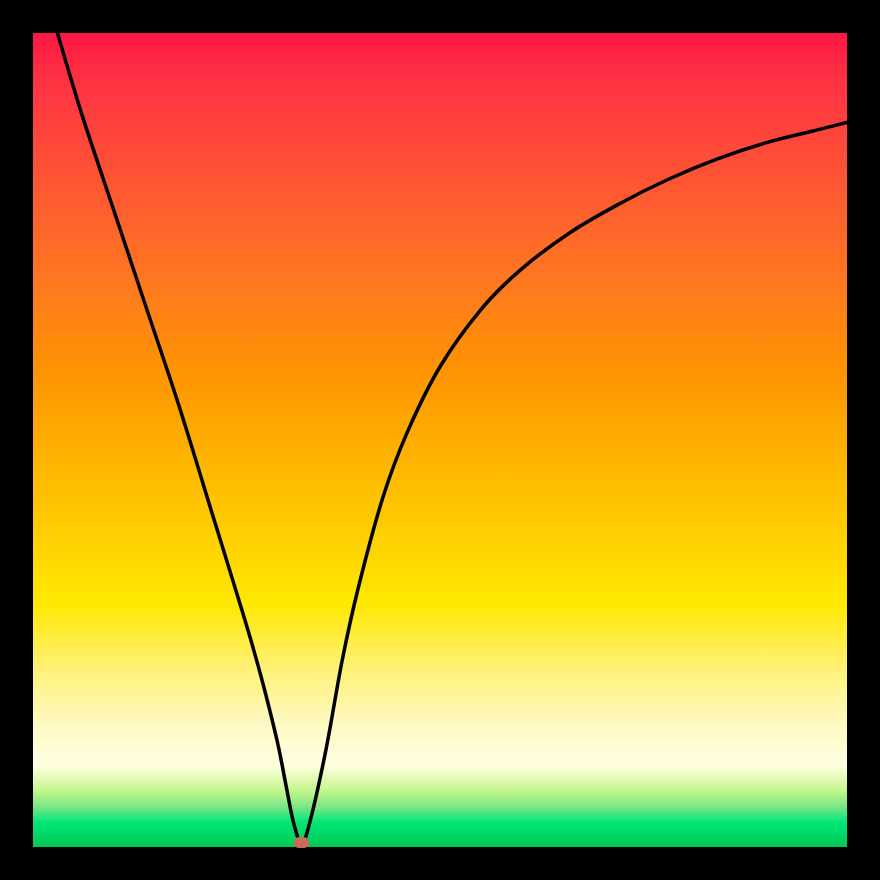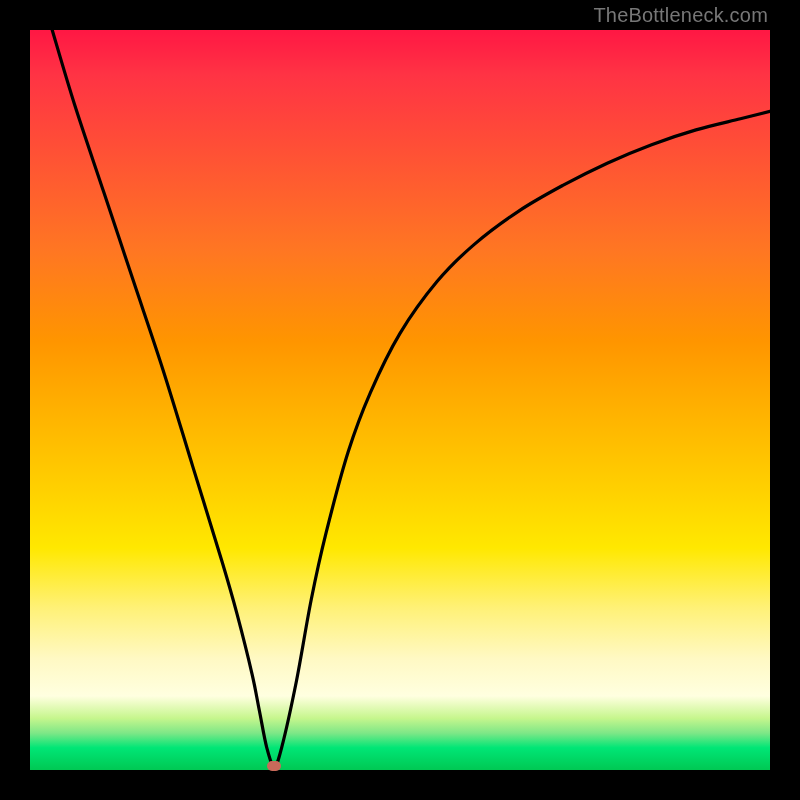--- a/index.html
+++ b/index.html
@@ -57,20 +57,19 @@
     height: 10px;
     background: #c96a5a;
     border-radius: 6px;
     transform: translate(-50%, -50%);
   }
 </style>
 </head>
 <body>
 
 <div class="chart-container">
-  <div class="watermark">TheBottleneck.com</div>
   <div class="plot-area">
     <svg class="curve-svg" viewBox="0 0 740 740" preserveAspectRatio="none">
       <path id="curve-path" d="M 22.20 0.00 C 25.90 12.33, 35.77 46.87, 44.40 74.00 C 53.03 101.13, 64.13 133.20, 74.00 162.80 C 83.87 192.40, 93.73 222.00, 103.60 251.60 C 113.47 281.20, 123.33 309.57, 133.20 340.40 C 143.07 371.23, 152.93 404.53, 162.80 436.60 C 172.67 468.67, 185.00 508.13, 192.40 532.80 C 199.80 557.47, 202.27 566.10, 207.20 584.60 C 212.13 603.10, 218.30 627.77, 222.00 643.80 C 225.70 659.83, 226.93 668.47, 229.40 680.80 C 231.87 693.13, 234.33 708.55, 236.80 717.80 C 239.27 727.05, 241.73 736.30, 244.20 736.30 C 246.67 736.30, 247.90 731.98, 251.60 717.80 C 255.30 703.62, 261.47 675.87, 266.40 651.20 C 271.33 626.53, 276.27 594.47, 281.20 569.80 C 286.13 545.13, 289.83 527.87, 296.00 503.20 C 302.17 478.53, 310.80 445.23, 318.20 421.80 C 325.60 398.37, 331.77 382.33, 340.40 362.60 C 349.03 342.87, 358.90 321.90, 370.00 303.40 C 381.10 284.90, 394.67 266.40, 407.00 251.60 C 419.33 236.80, 430.43 226.32, 444.00 214.60 C 457.57 202.88, 473.60 191.17, 488.40 181.30 C 503.20 171.43, 518.00 163.42, 532.80 155.40 C 547.60 147.38, 562.40 139.98, 577.20 133.20 C 592.00 126.42, 606.80 120.25, 621.60 114.70 C 636.40 109.15, 651.20 104.22, 666.00 99.90 C 680.80 95.58, 698.07 91.88, 710.40 88.80 C 722.73 85.72, 735.07 82.63, 740.00 81.40" stroke="#000" stroke-width="3.2" fill="none" stroke-linecap="round" stroke-linejoin="round"></path>
     </svg>
     <div class="marker" id="marker" style="left: 244.2px; top: 736.3px;"></div>
   </div>
 </div>
 
 </body></html>

